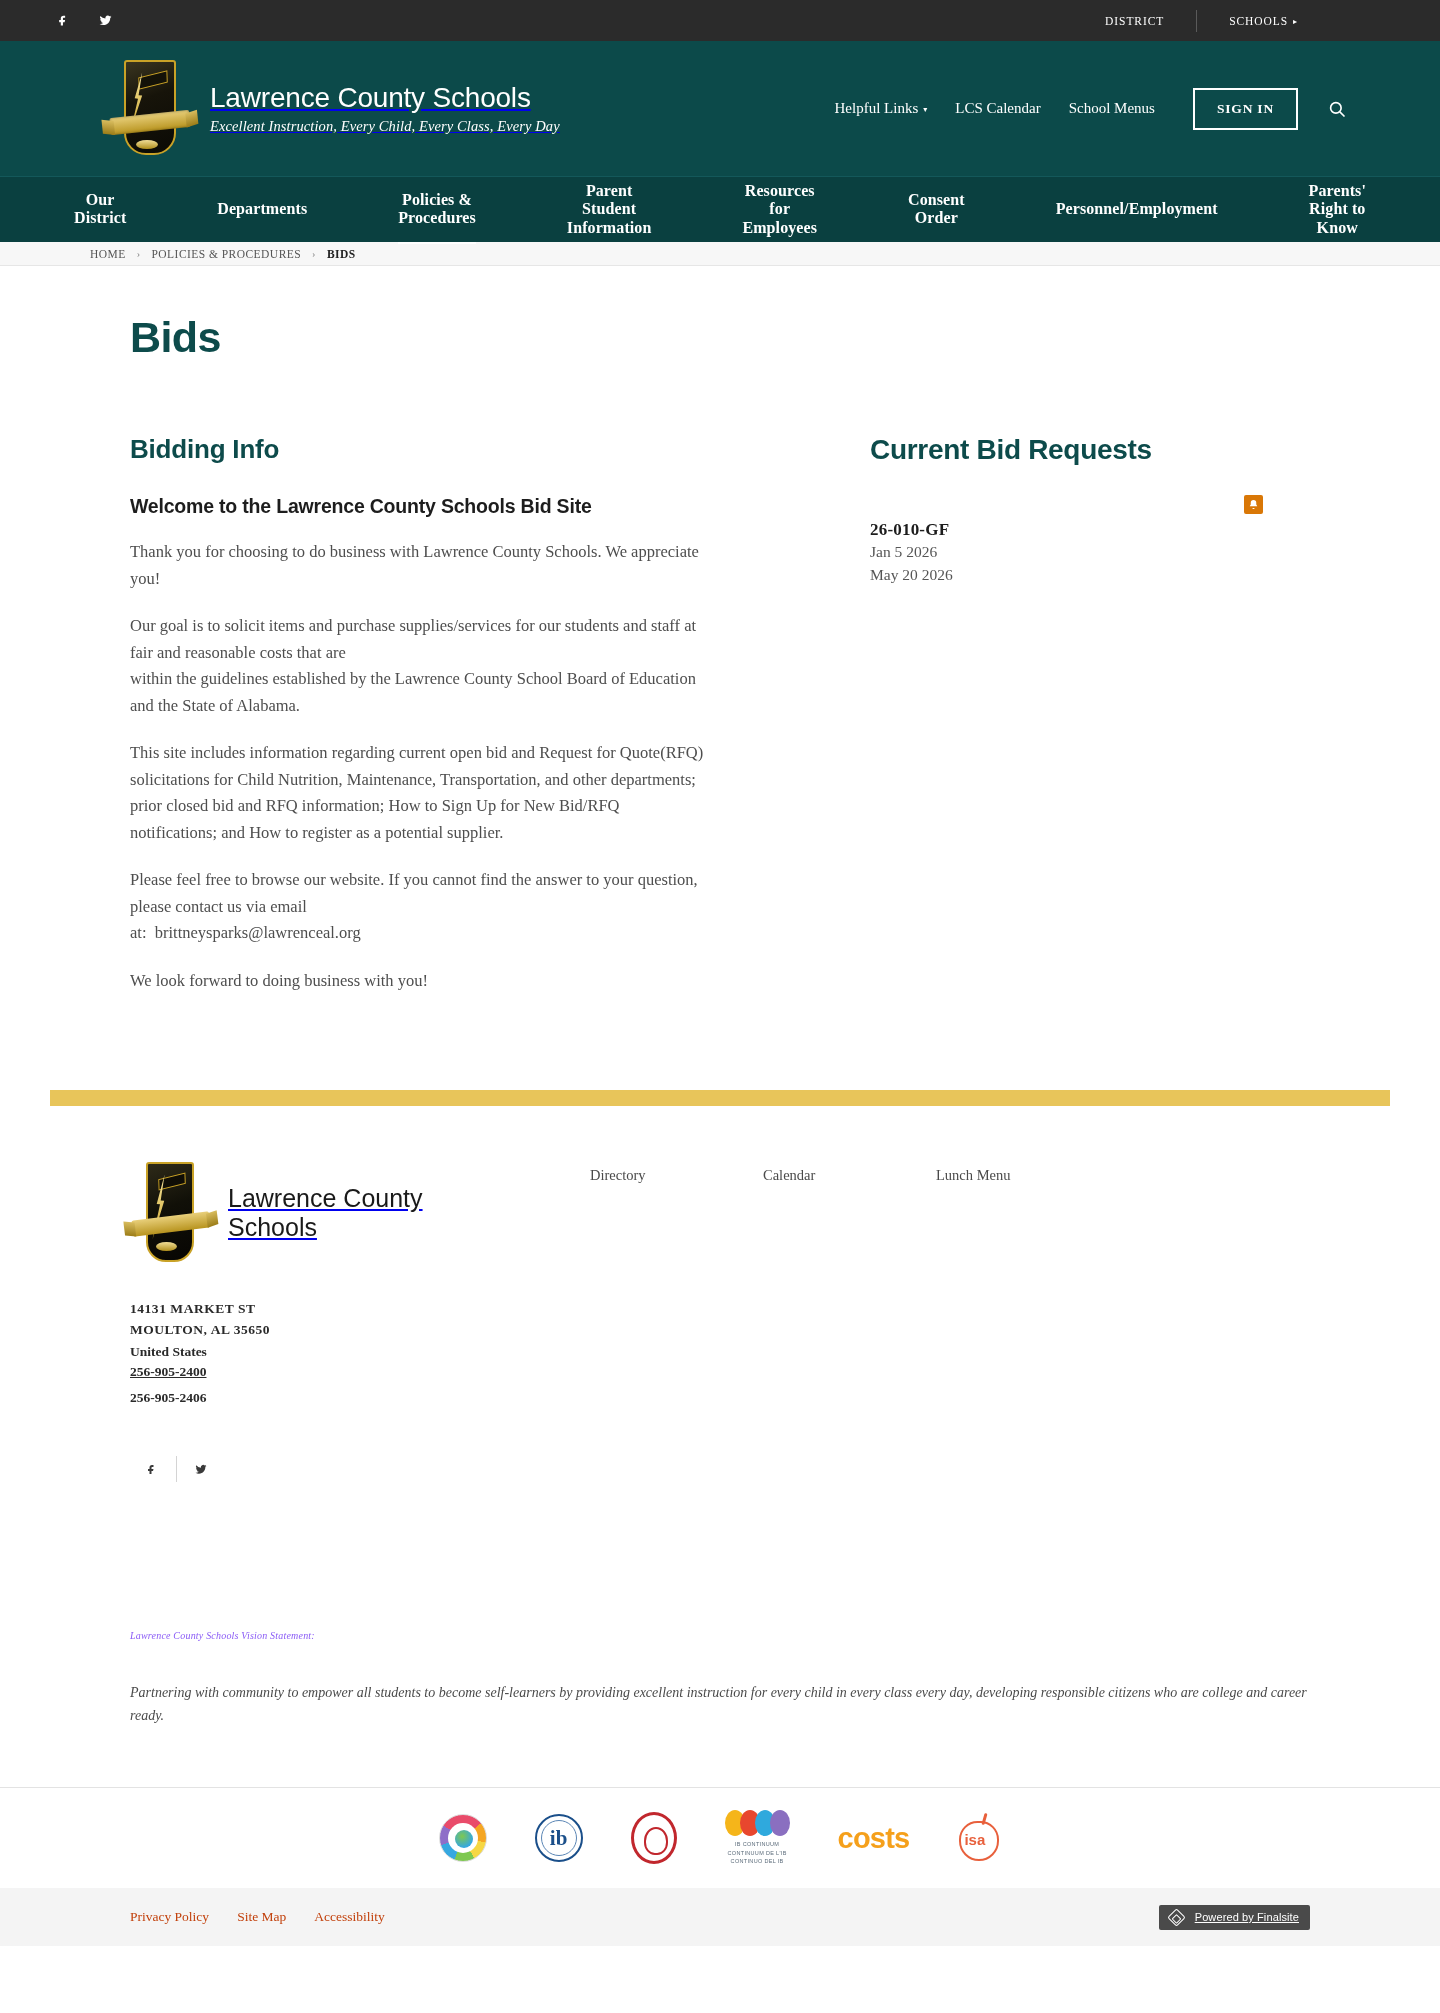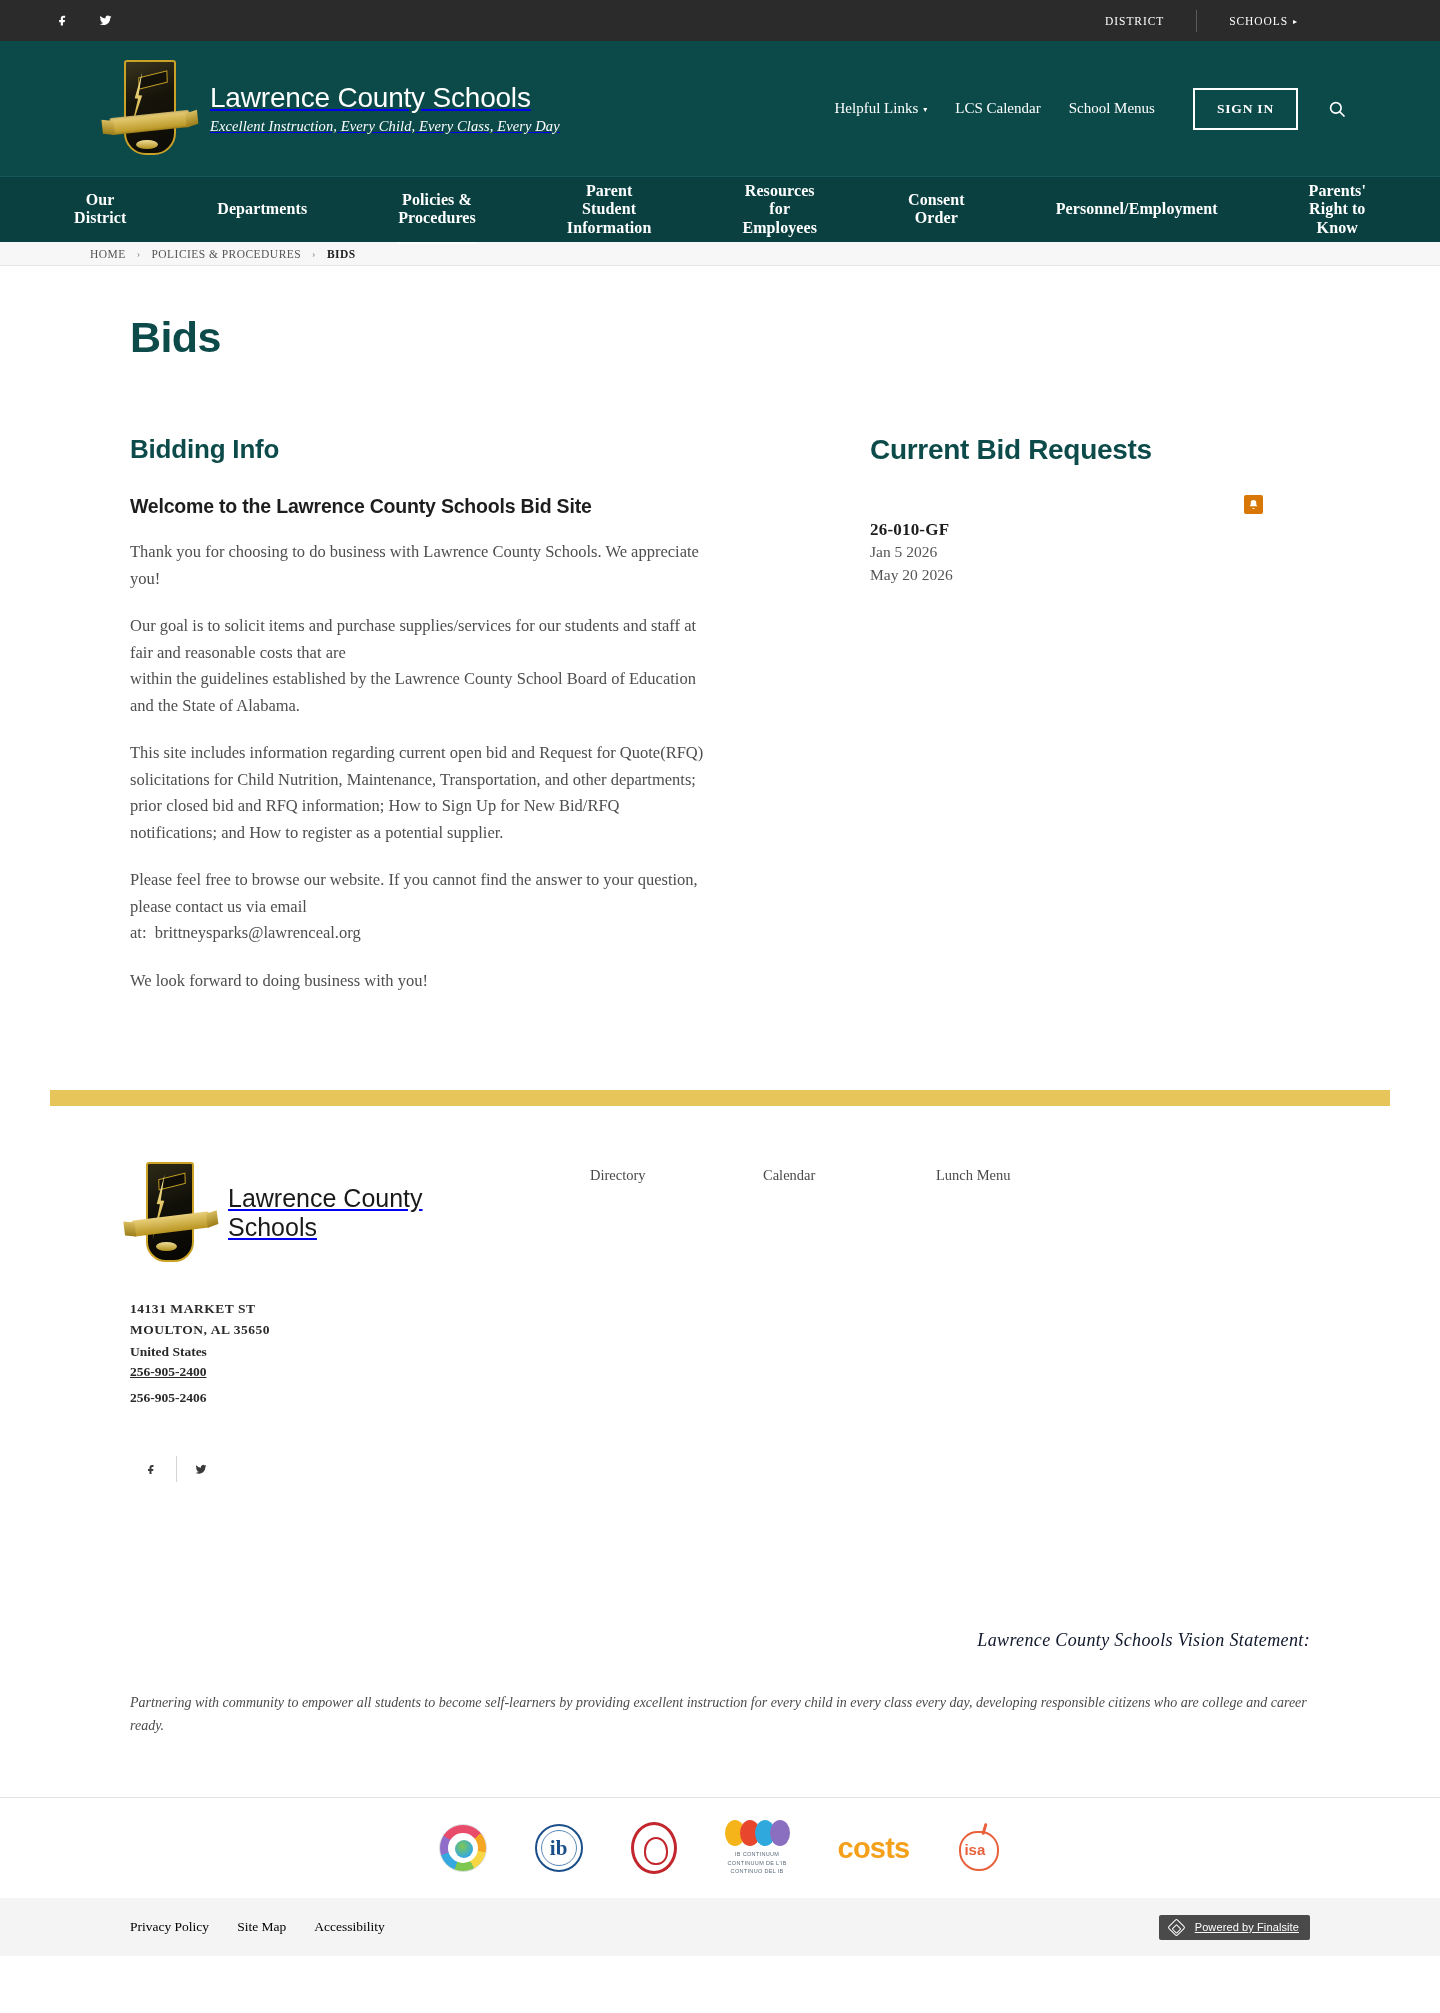--- a/index.html
+++ b/index.html
@@ -458,23 +458,23 @@
     color: #4a4a4a;
     text-decoration: none;
   }
 
   .vision-wrap {
     padding: 148px 130px 0 130px;
   }
   .vision-title {
     font-family: "Liberation Serif", serif;
     font-style: italic;
-    font-size: 18px;
-    color: #0f172a;
-    text-align: right;
+    font-size: 10px;
+    color: #8b5cf6;
+    text-align: left;
     letter-spacing: 0.02em;
   }
   .vision-body {
     font-family: "Liberation Serif", serif;
     font-style: italic;
     font-size: 14px;
     color: #4a4a4a;
     line-height: 23px;
     margin-top: 40px;
     max-width: 1180px;
@@ -612,21 +612,21 @@
     background: #f4f4f4;
     height: 58px;
     display: flex;
     align-items: center;
     padding: 0 130px;
   }
   .bottom-links { display: flex; gap: 28px; }
   .bottom-links a {
     font-family: "Liberation Serif", serif;
     font-size: 13.5px;
-    color: #000000;
+    color: #c2410c;
     text-decoration: none;
   }
   .finalsite {
     margin-left: auto;
     background: #4a4a4a;
     color: #fff;
     display: flex;
     align-items: center;
     gap: 12px;
     padding: 6px 11px;

